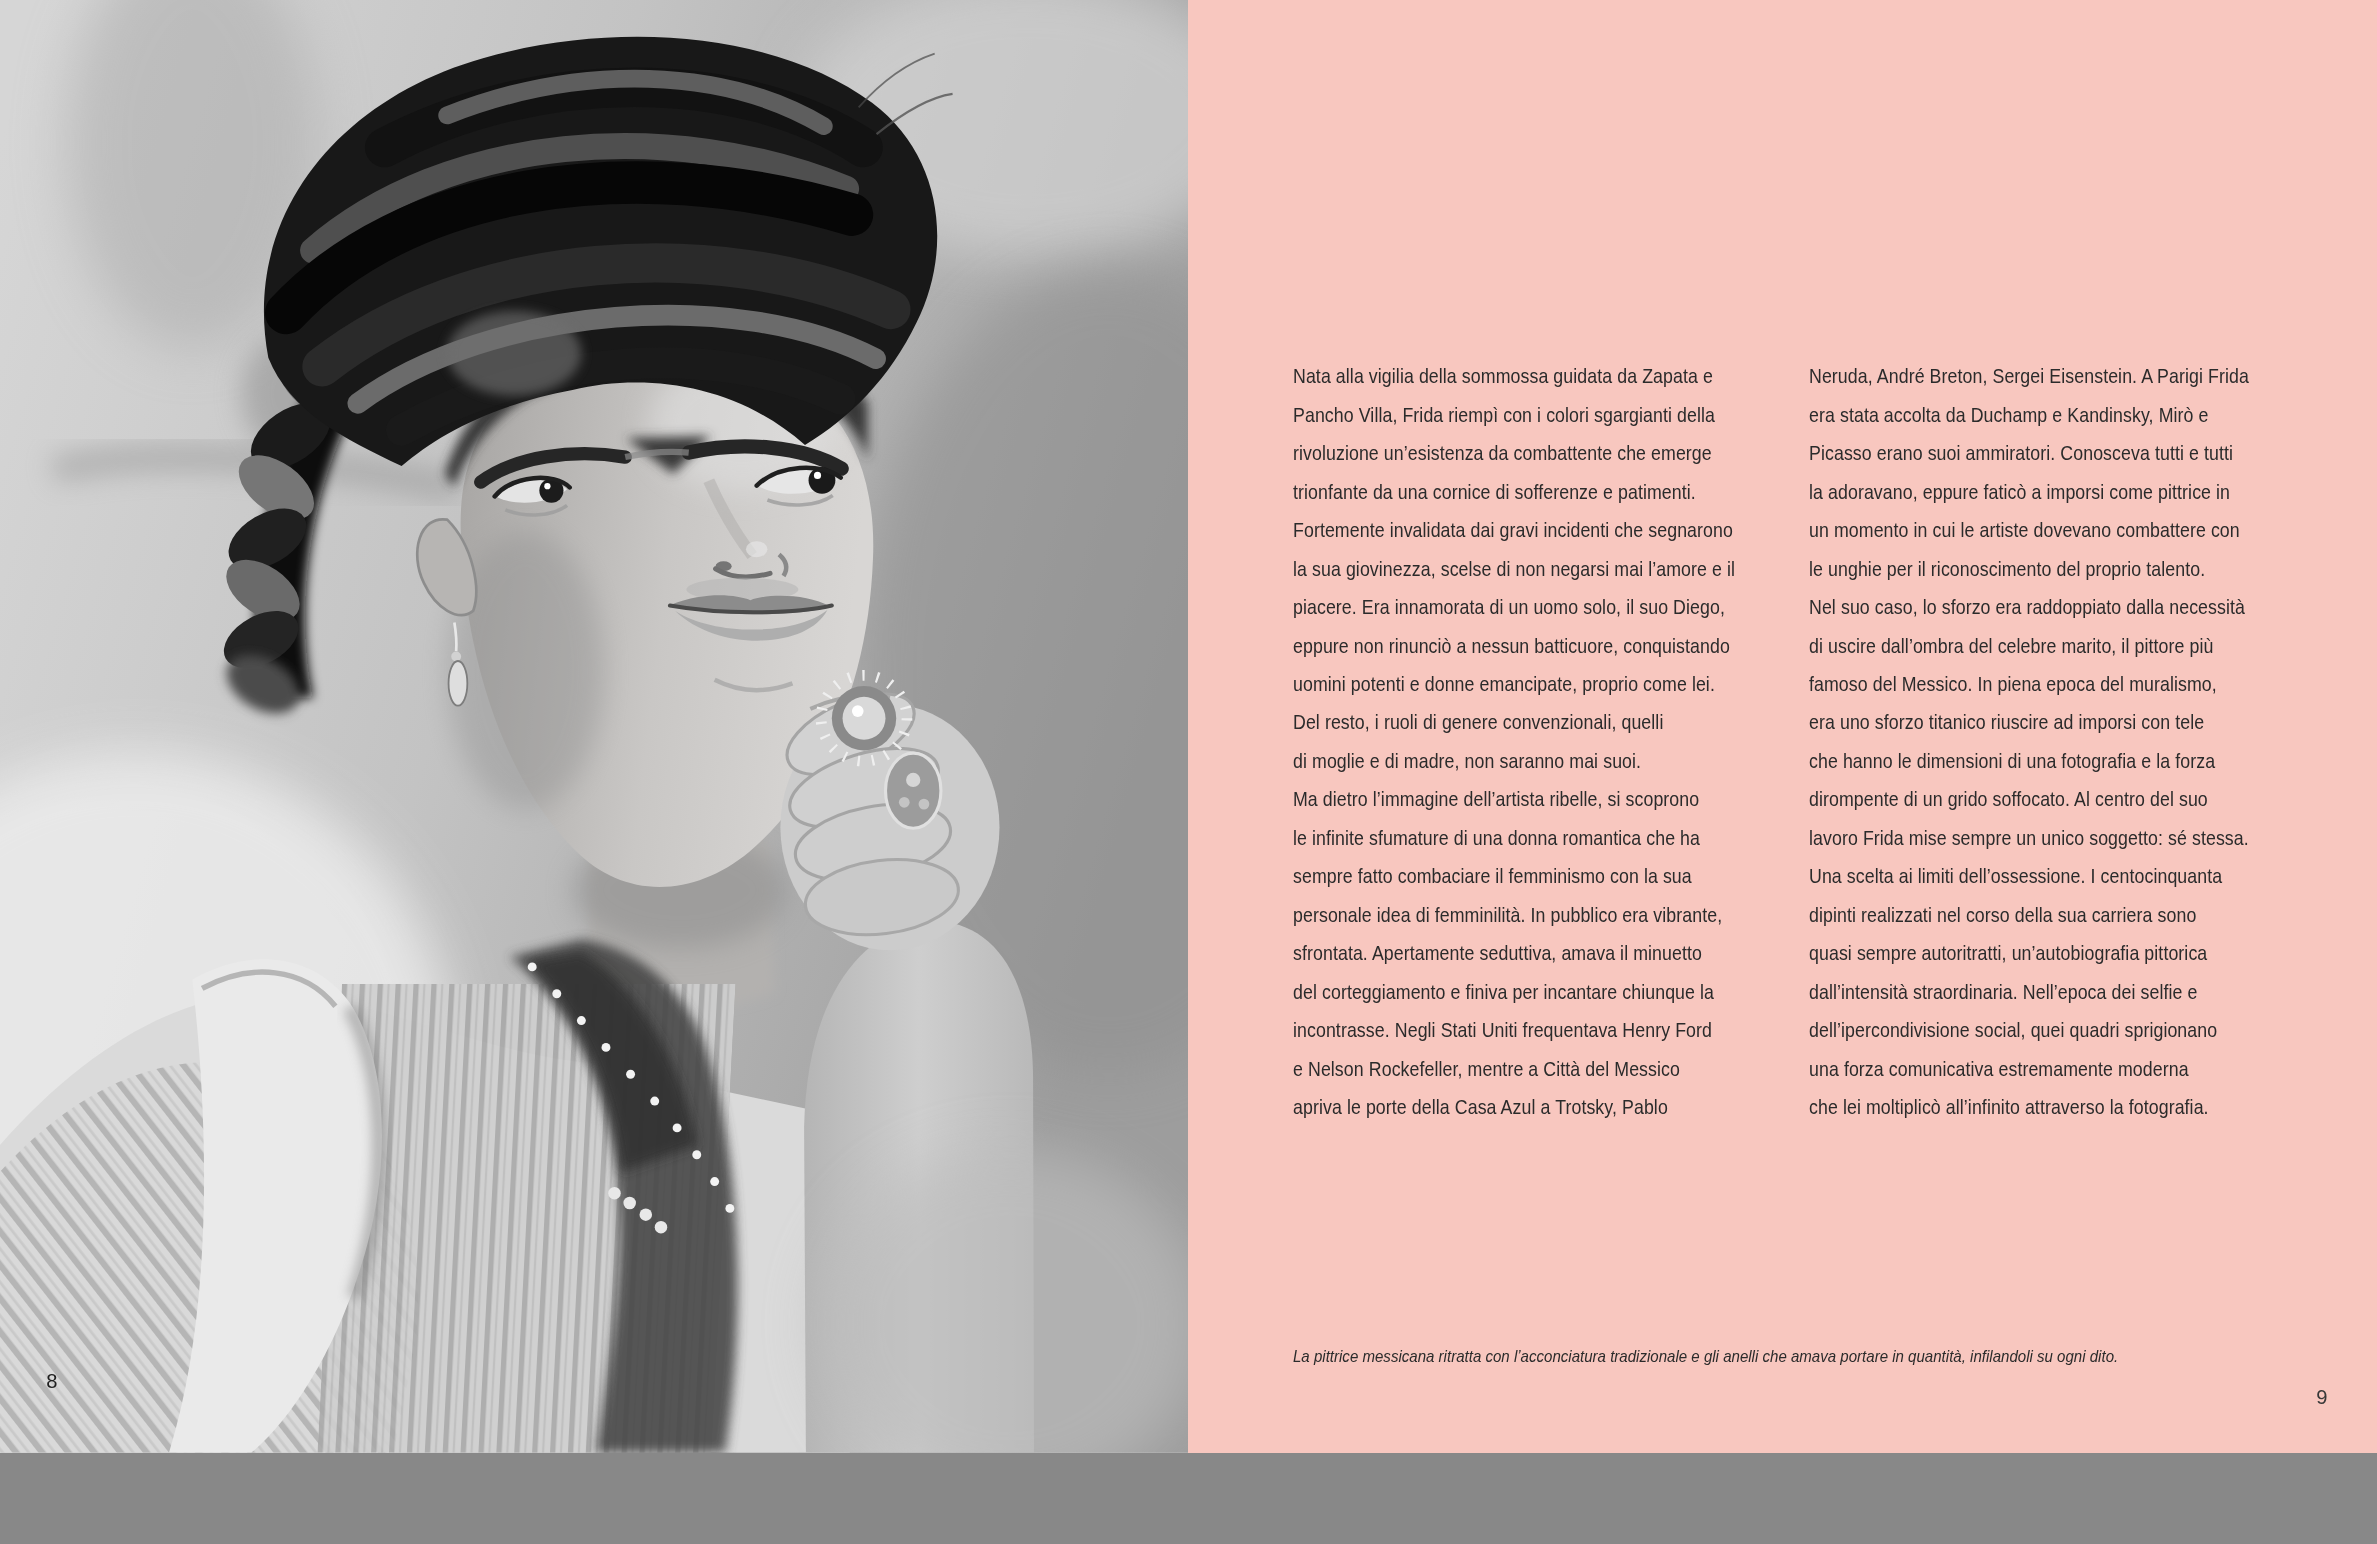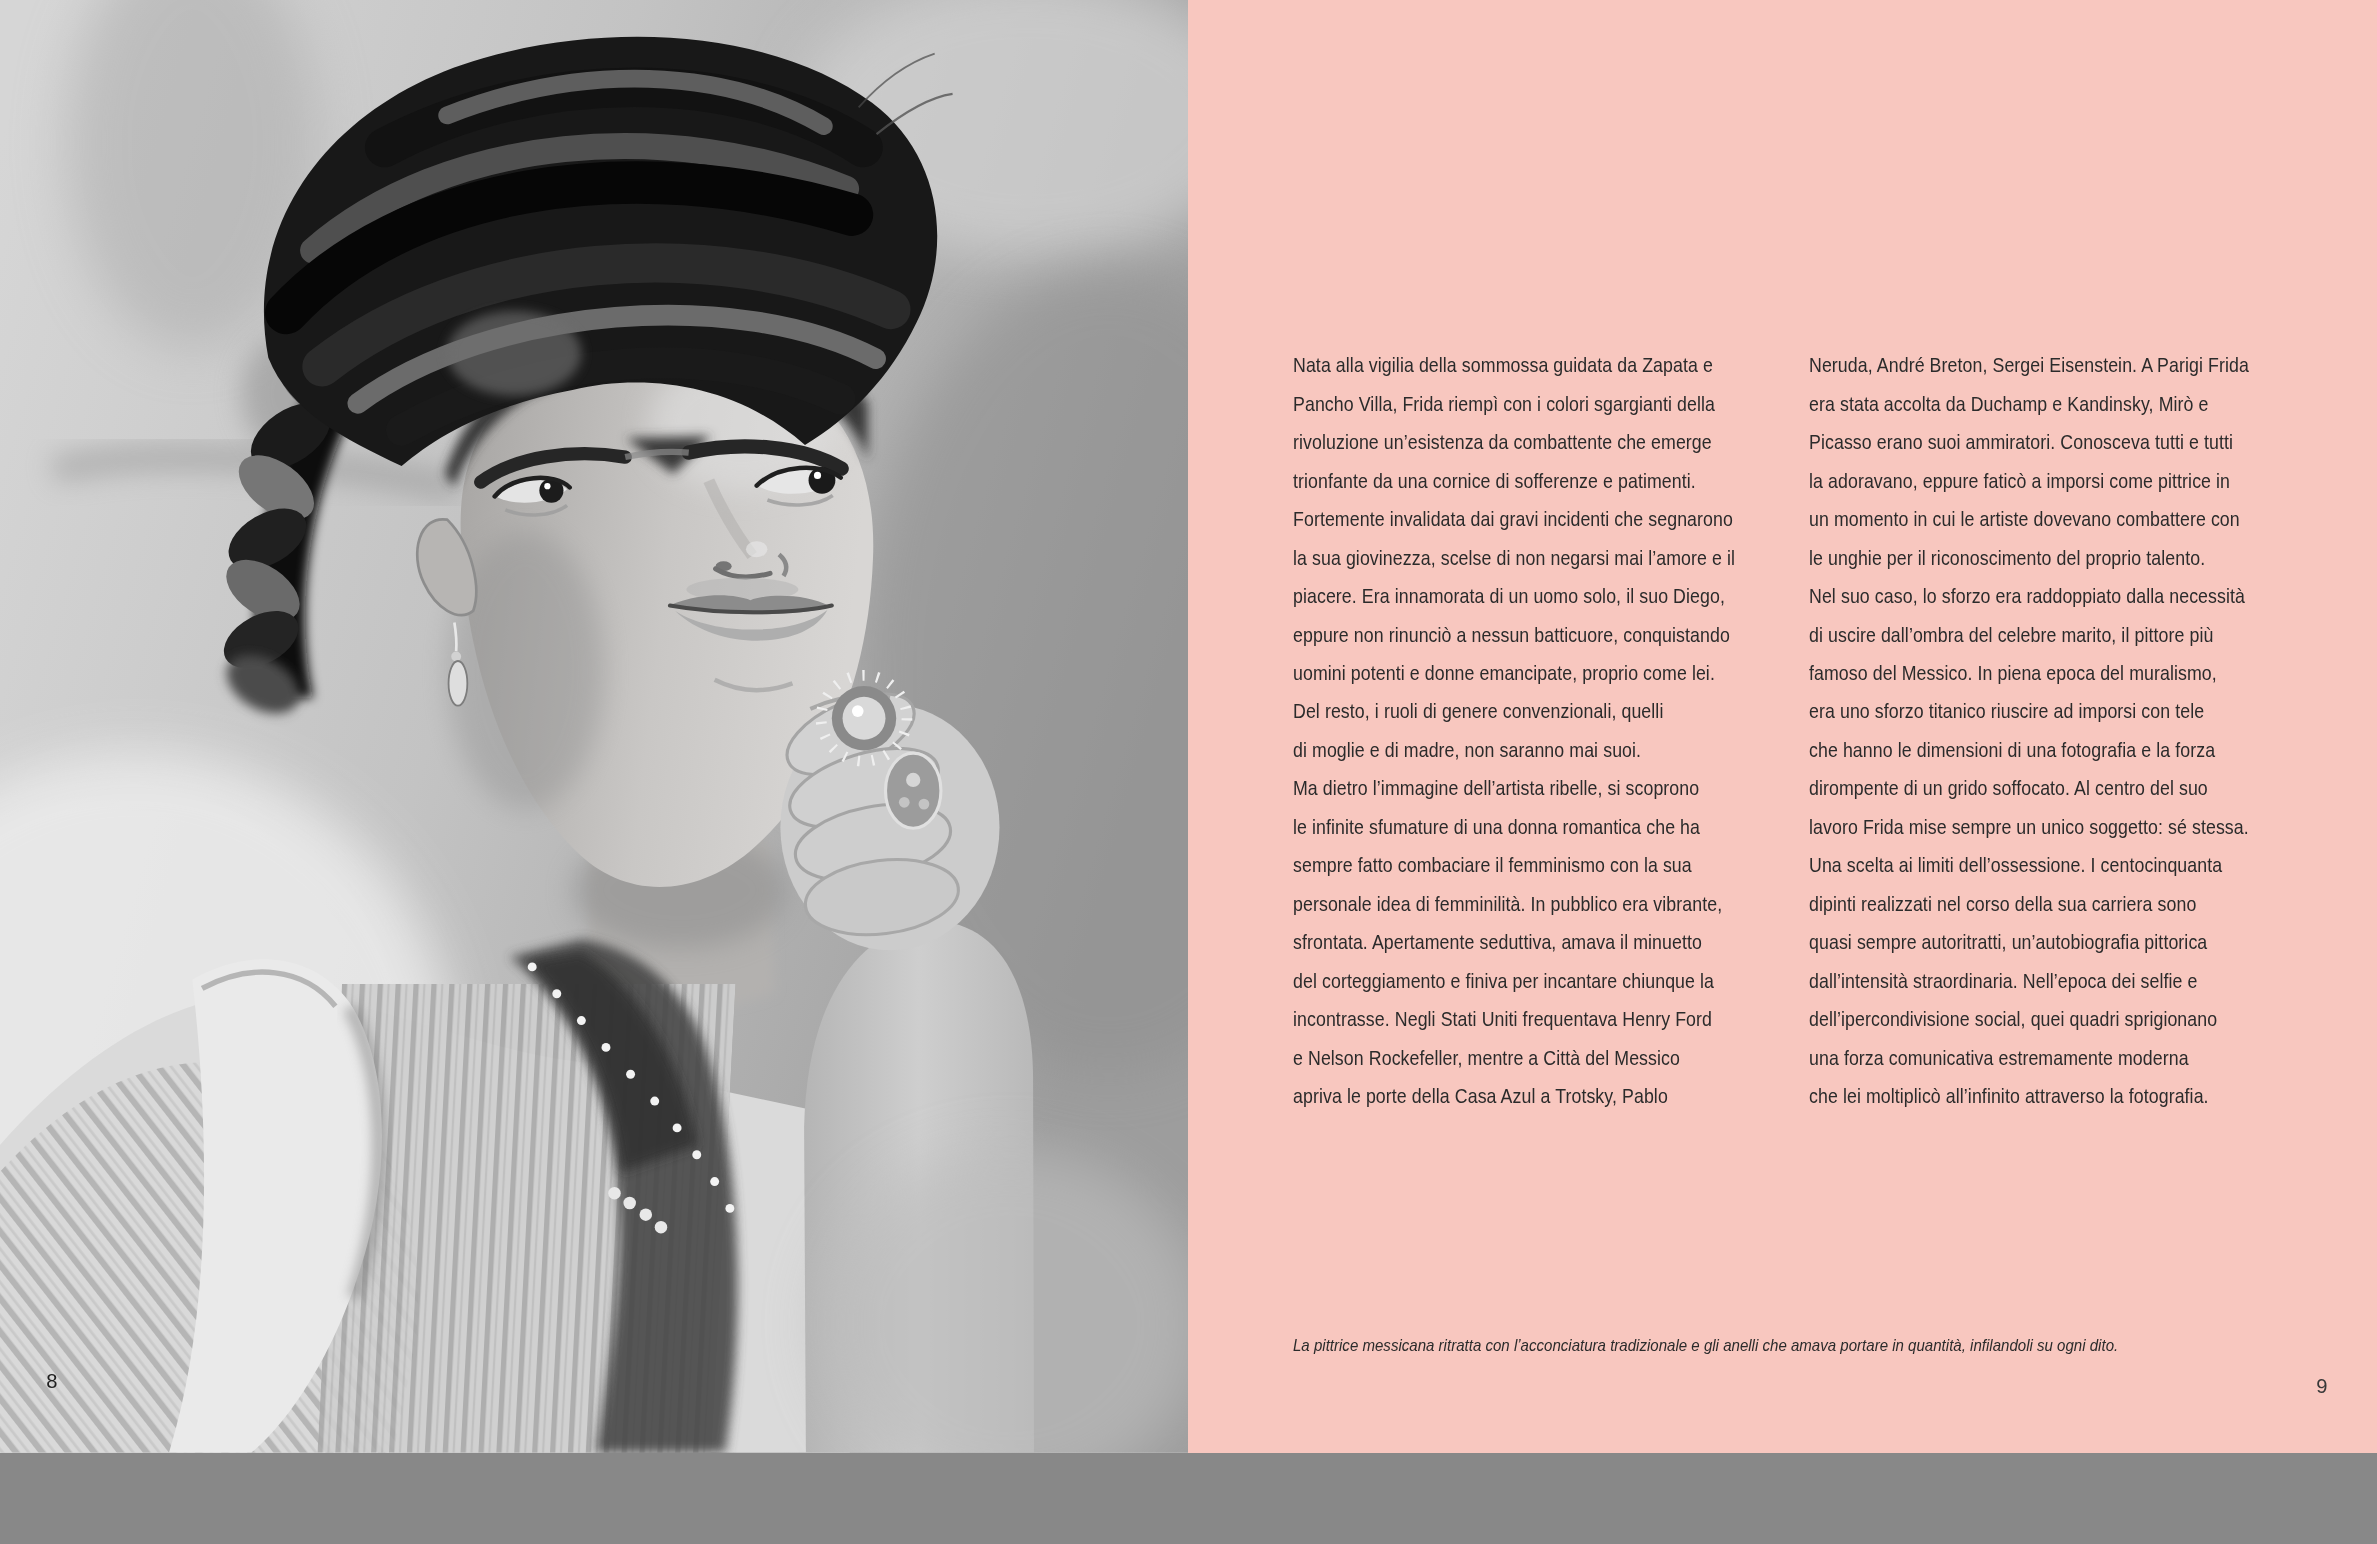--- a/index.html
+++ b/index.html
@@ -21,21 +21,21 @@
     position:absolute;
     font-size:0.85vw;
     line-height:1;
     color:#1f1f1f;
     letter-spacing:0.02em;
   }
   .pagenum.left{left:3.9%;top:94.35%;}
   .pagenum.right{left:94.9%;top:94.35%;color:#383838;}
   
   .text-page{
-    position:absolute;left:49.99%;top:5px;width:50.01%;height:100%;
+    position:absolute;left:49.99%;top:16px;width:50.01%;height:100%;
     background:var(--page-pink,#f8c7bf);
   }
   .col{
     position:absolute;
     top:23.5%;
     width:39.3%;
     font-size:0.83vw;
     line-height:1.618vw;
     color:var(--ink,#2b2b2b);
     white-space:pre;

